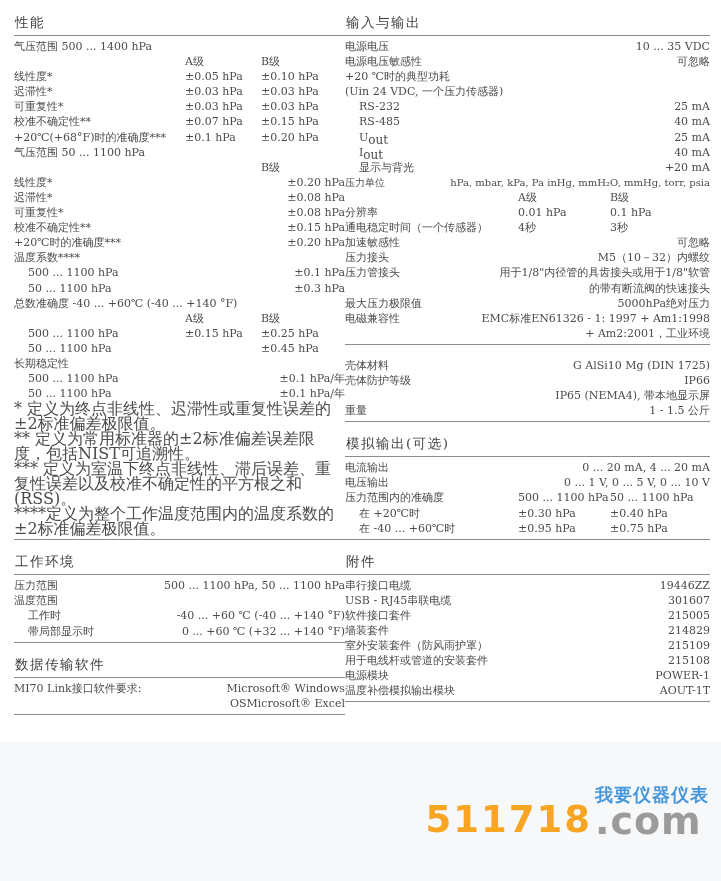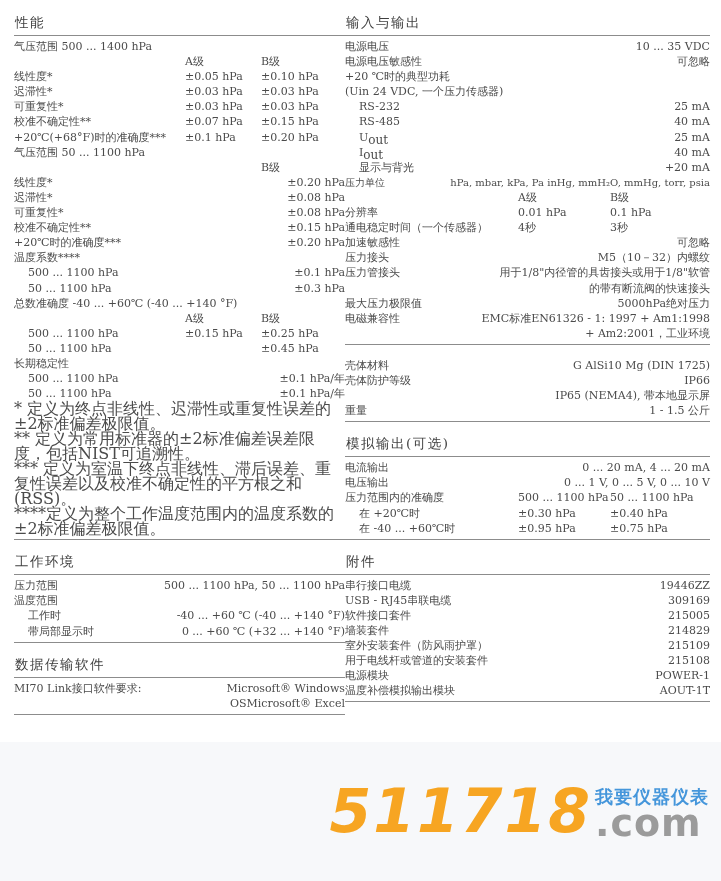--- a/index.html
+++ b/index.html
@@ -28,22 +28,22 @@
   .right .vA{min-width:92px}
   .right .vB{min-width:100px}
   .row.indent .lbl{padding-left:14px}
   .row.small{font-size:10px}
   .row.t-note{display:block}
   .fnote{display:block;font-size:16px;line-height:15px}
   sub{font-size:12px;line-height:0}
   .footer{position:absolute;left:0;right:0;bottom:0;height:139px;background:var(--footer-bg);
           display:flex;align-items:center;justify-content:flex-end;padding-right:12px}
   .logo{display:flex;align-items:flex-end;cursor:pointer}
-  .logo-num{font-family:"DejaVu Sans","Liberation Sans",sans-serif;font-weight:bold;font-style:italic;
-            font-size:60px;line-height:0.92;color:var(--logo-num);letter-spacing:2px}
+  .logo-num{font-family:"DejaVu Sans","Liberation Sans",sans-serif;font-weight:bold;
+            font-size:37px;line-height:0.92;color:var(--logo-num);letter-spacing:2px}
   .logo-right{display:flex;flex-direction:column;align-items:flex-start;margin-left:3px}
   .logo-slogan{font-family:"DejaVu Sans","Liberation Sans",sans-serif;font-weight:bold;
                font-size:18px;line-height:1.05;color:var(--logo-slogan);letter-spacing:1px}
   .logo-tld{font-family:"DejaVu Sans","Liberation Sans",sans-serif;font-weight:bold;
             font-size:38px;line-height:0.85;color:var(--logo-tld);letter-spacing:1px}
 </style>
 </head>
 <body>
 
 <div class="page">
@@ -364,21 +364,21 @@
         <div class="section">
           <div class="stitle">附件</div>
           <div class="row t-kv">
             <span class="lbl">串行接口电缆</span>
             <span class="fill"></span>
             <span class="val">19446ZZ</span>
           </div>
           <div class="row t-kv">
             <span class="lbl">USB - RJ45串联电缆</span>
             <span class="fill"></span>
-            <span class="val">309169</span>
+            <span class="val">301607</span>
           </div>
           <div class="row t-kv">
             <span class="lbl">软件接口套件</span>
             <span class="fill"></span>
             <span class="val">215005</span>
           </div>
           <div class="row t-kv">
             <span class="lbl">墙装套件</span>
             <span class="fill"></span>
             <span class="val">214829</span>

